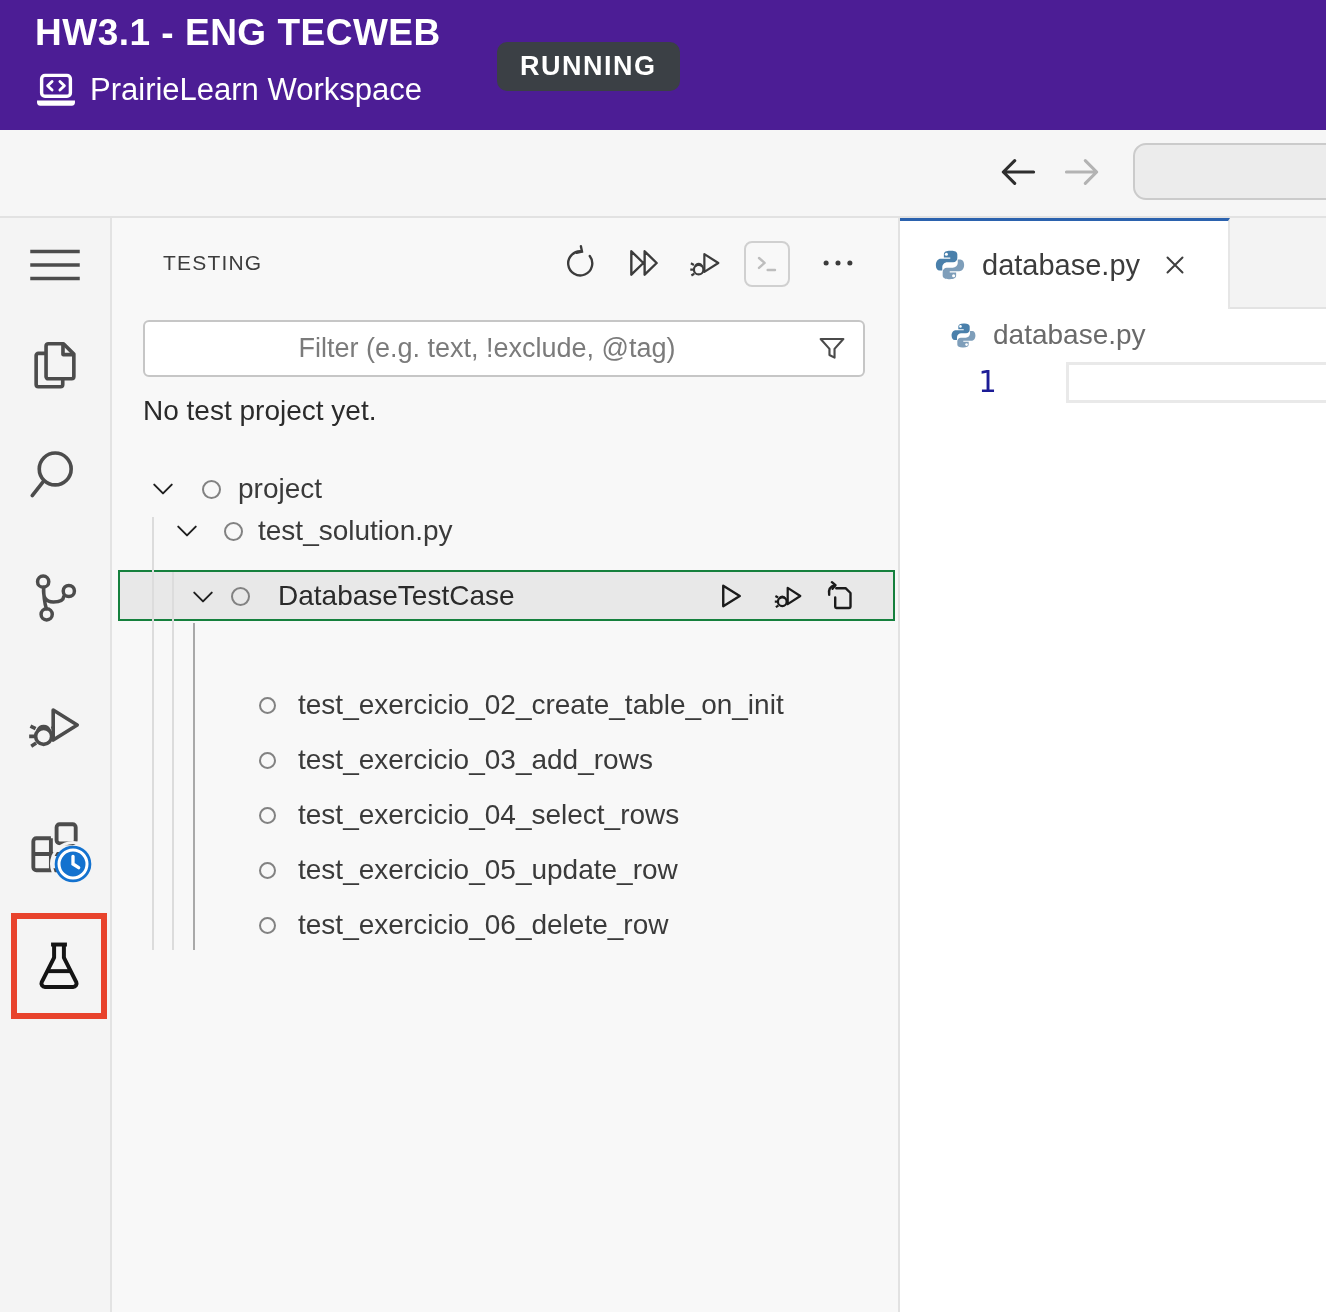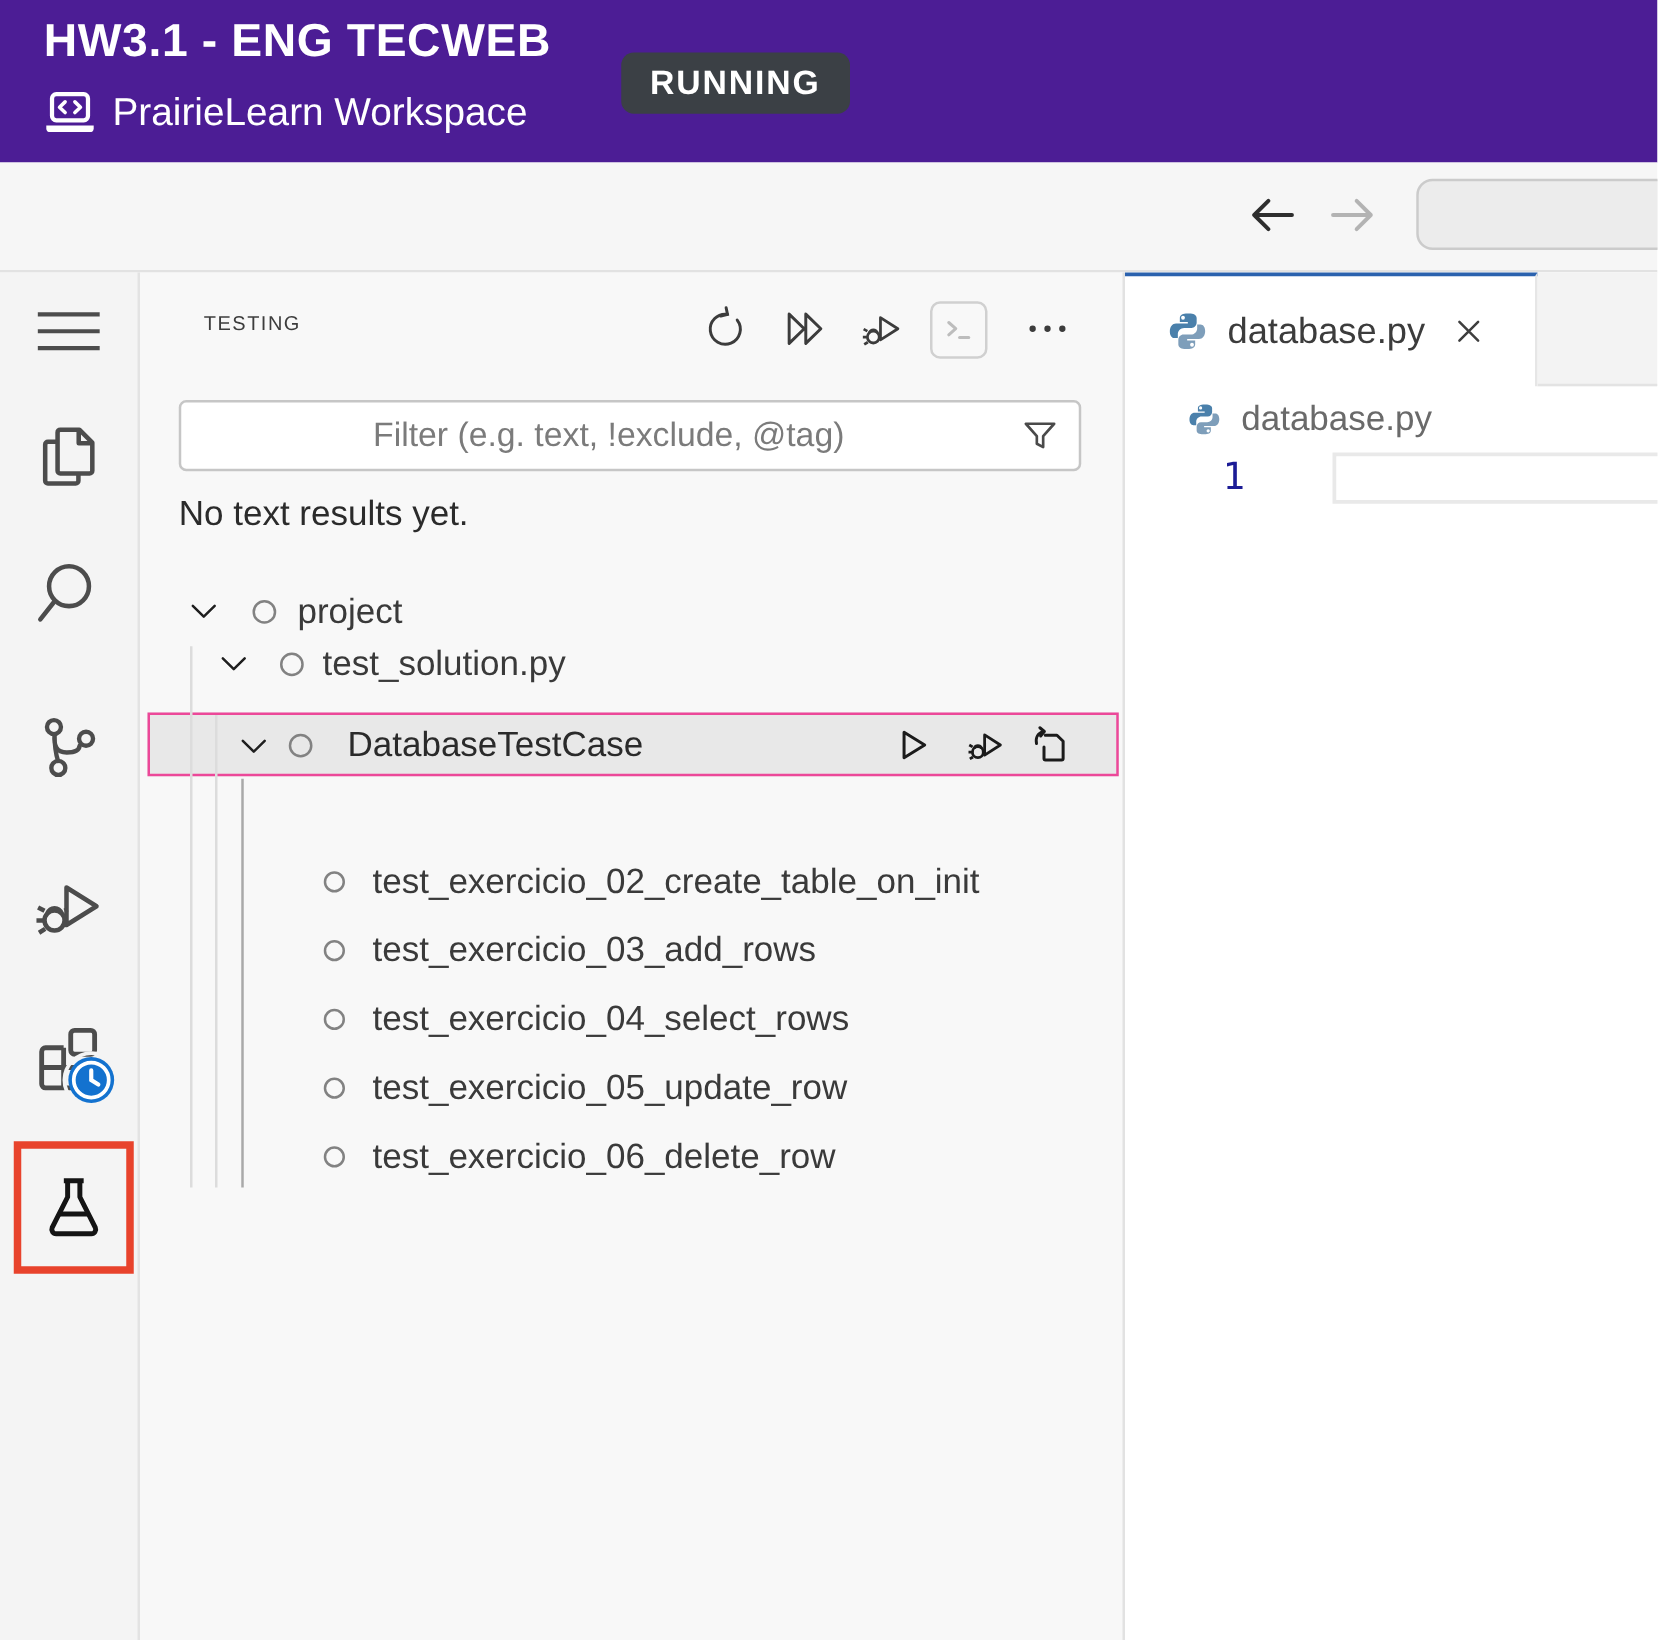--- a/index.html
+++ b/index.html
@@ -39,21 +39,21 @@
   .ab-ext    { left:23px; top:598px; width:62px; height:62px; }
   .ab-badge  { position:absolute; left:53px; top:626px; width:40px; height:40px; border-radius:50%;
     box-shadow:0 0 0 3px #f4f4f4; }
   .annotation-box { position:absolute; left:11px; top:695px; width:96px; height:106px;
     border:6px solid #e8432c; display:flex; align-items:center; justify-content:center; }
   .ab-beaker { width:56px; height:56px; color:#141414; }
 
   
   .sidebar { position:absolute; left:112px; top:218px; width:788px; bottom:0;
     background:#f8f8f8; border-right:2px solid #e2e2e2; }
-  .panel-title { position:absolute; left:51px; top:33px; font-size:16px; color:#3d3d3d; letter-spacing:1.2px; }
+  .panel-title { position:absolute; left:51px; top:33px; font-size:21px; color:#3d3d3d; letter-spacing:1.2px; }
   .pa-icon { position:absolute; top:26px; width:38px; height:38px; color:#3c3c3c; }
   .pa-refresh { left:448px; }
   .pa-runall  { left:513px; }
   .pa-debug   { left:574px; }
   .pa-term    { left:632px; top:23px; width:46px; height:46px; color:#bdbdbd;
     border:2px solid #d0d0d0; border-radius:8px; padding:5px; }
   .pa-more    { left:707px; }
 
   .filter { position:absolute; left:31px; top:102px; width:722px; height:57px; background:#fff;
     border:2px solid #c6c6c6; border-radius:6px; display:flex; align-items:center; }
@@ -67,21 +67,21 @@
   
   .tree { position:absolute; left:0; top:244px; width:100%; height:720px; }
   .trow { position:absolute; left:0; width:100%; height:55px; }
   .chev { position:absolute; width:30px; height:30px; color:#1f1f1f; top:12px; }
   .tcirc { position:absolute; border-radius:50%; border:2.5px solid #828282; background:transparent; }
   .tcirc.big { width:19px; height:19px; top:18px; }
   .tcirc.small { width:17px; height:17px; top:19px; }
   .tlabel { position:absolute; top:11px; font-size:28px; color:#3a3a3a; white-space:nowrap; }
 
   .trow-class { position:absolute; left:6px; top:108px; width:777px; height:51px;
-    background:#e8e8e8; border:2px solid #ec4899; }
+    background:#e8e8e8; border:2px solid #15803d; }
   .trow-class .chev { left:68px; top:10px; }
   .trow-class .tcirc.big { left:111px; top:15px; }
   .trow-class .tlabel { left:158px; top:8px; color:#2a2a2a; }
   .row-action { position:absolute; top:6px; width:36px; height:36px; color:#1b1b1b; }
   .ra-run  { left:592px; }
   .ra-dbg  { left:650px; }
   .ra-goto { left:702px; }
 
   .guide { position:absolute; width:2px; background:#dcdcdc; }
   .g1 { left:40px; top:55px;  height:433px; }
@@ -204,21 +204,21 @@
       <circle cx="19.5" cy="12" r="1.6"></circle>
   </svg>
 
   <div class="filter">
     <input type="text" placeholder="Filter (e.g. text, !exclude, @tag)" style="">
     <svg class="funnel" viewBox="0 0 24 24" fill="none" stroke="currentColor" stroke-width="1.6" stroke-linejoin="round">
       <path d="M3.5 4.5h17l-6.6 7.4v6.6l-3.8-2v-4.6z"></path>
     </svg>
   </div>
 
-  <div class="empty-msg">No text results yet.</div>
+  <div class="empty-msg">No test project yet.</div>
 
   <div class="tree">
 
     <div class="trow" style="top:0">
       <svg class="chev" style="left:36px" viewBox="0 0 24 24" fill="none" stroke="currentColor" stroke-width="1.6" stroke-linecap="round" stroke-linejoin="round">
           <path d="M5 8.5l7 7 7-7"></path>
         </svg>
       <span class="tcirc big" style="left:90px"></span>
       <span class="tlabel" style="left:126px">project</span>
     </div>

